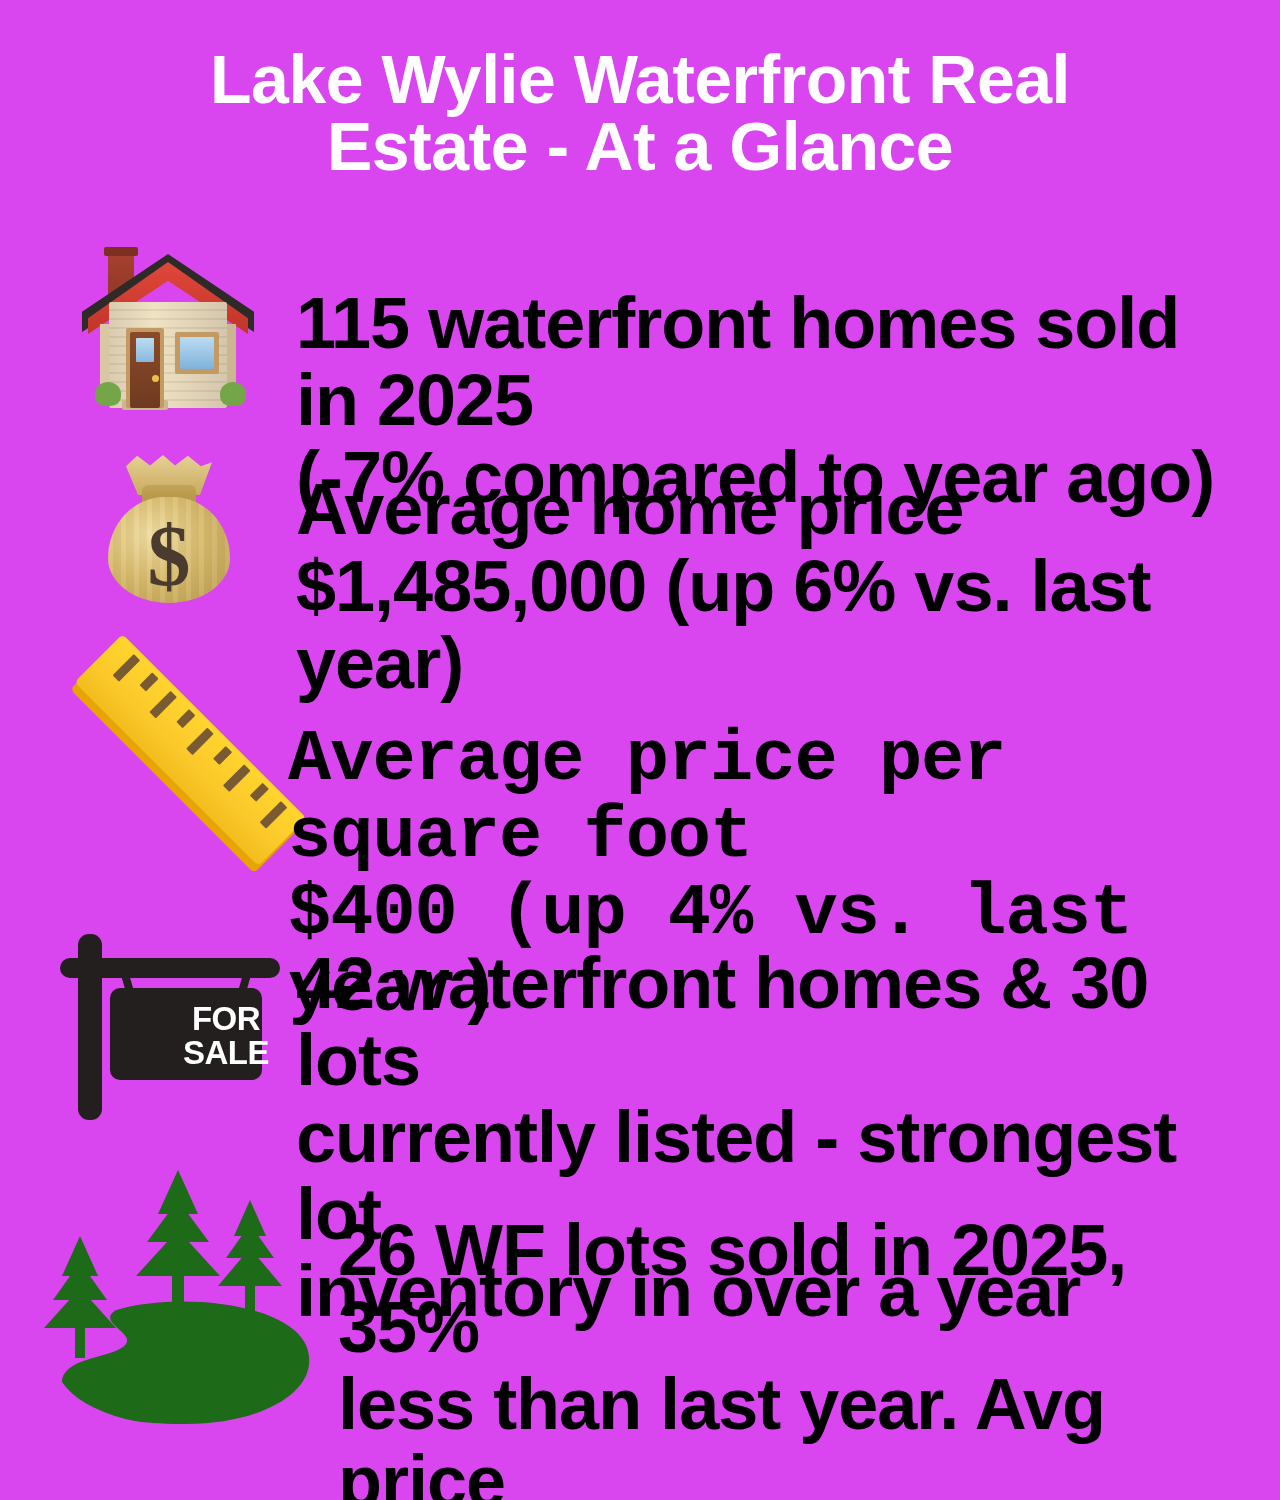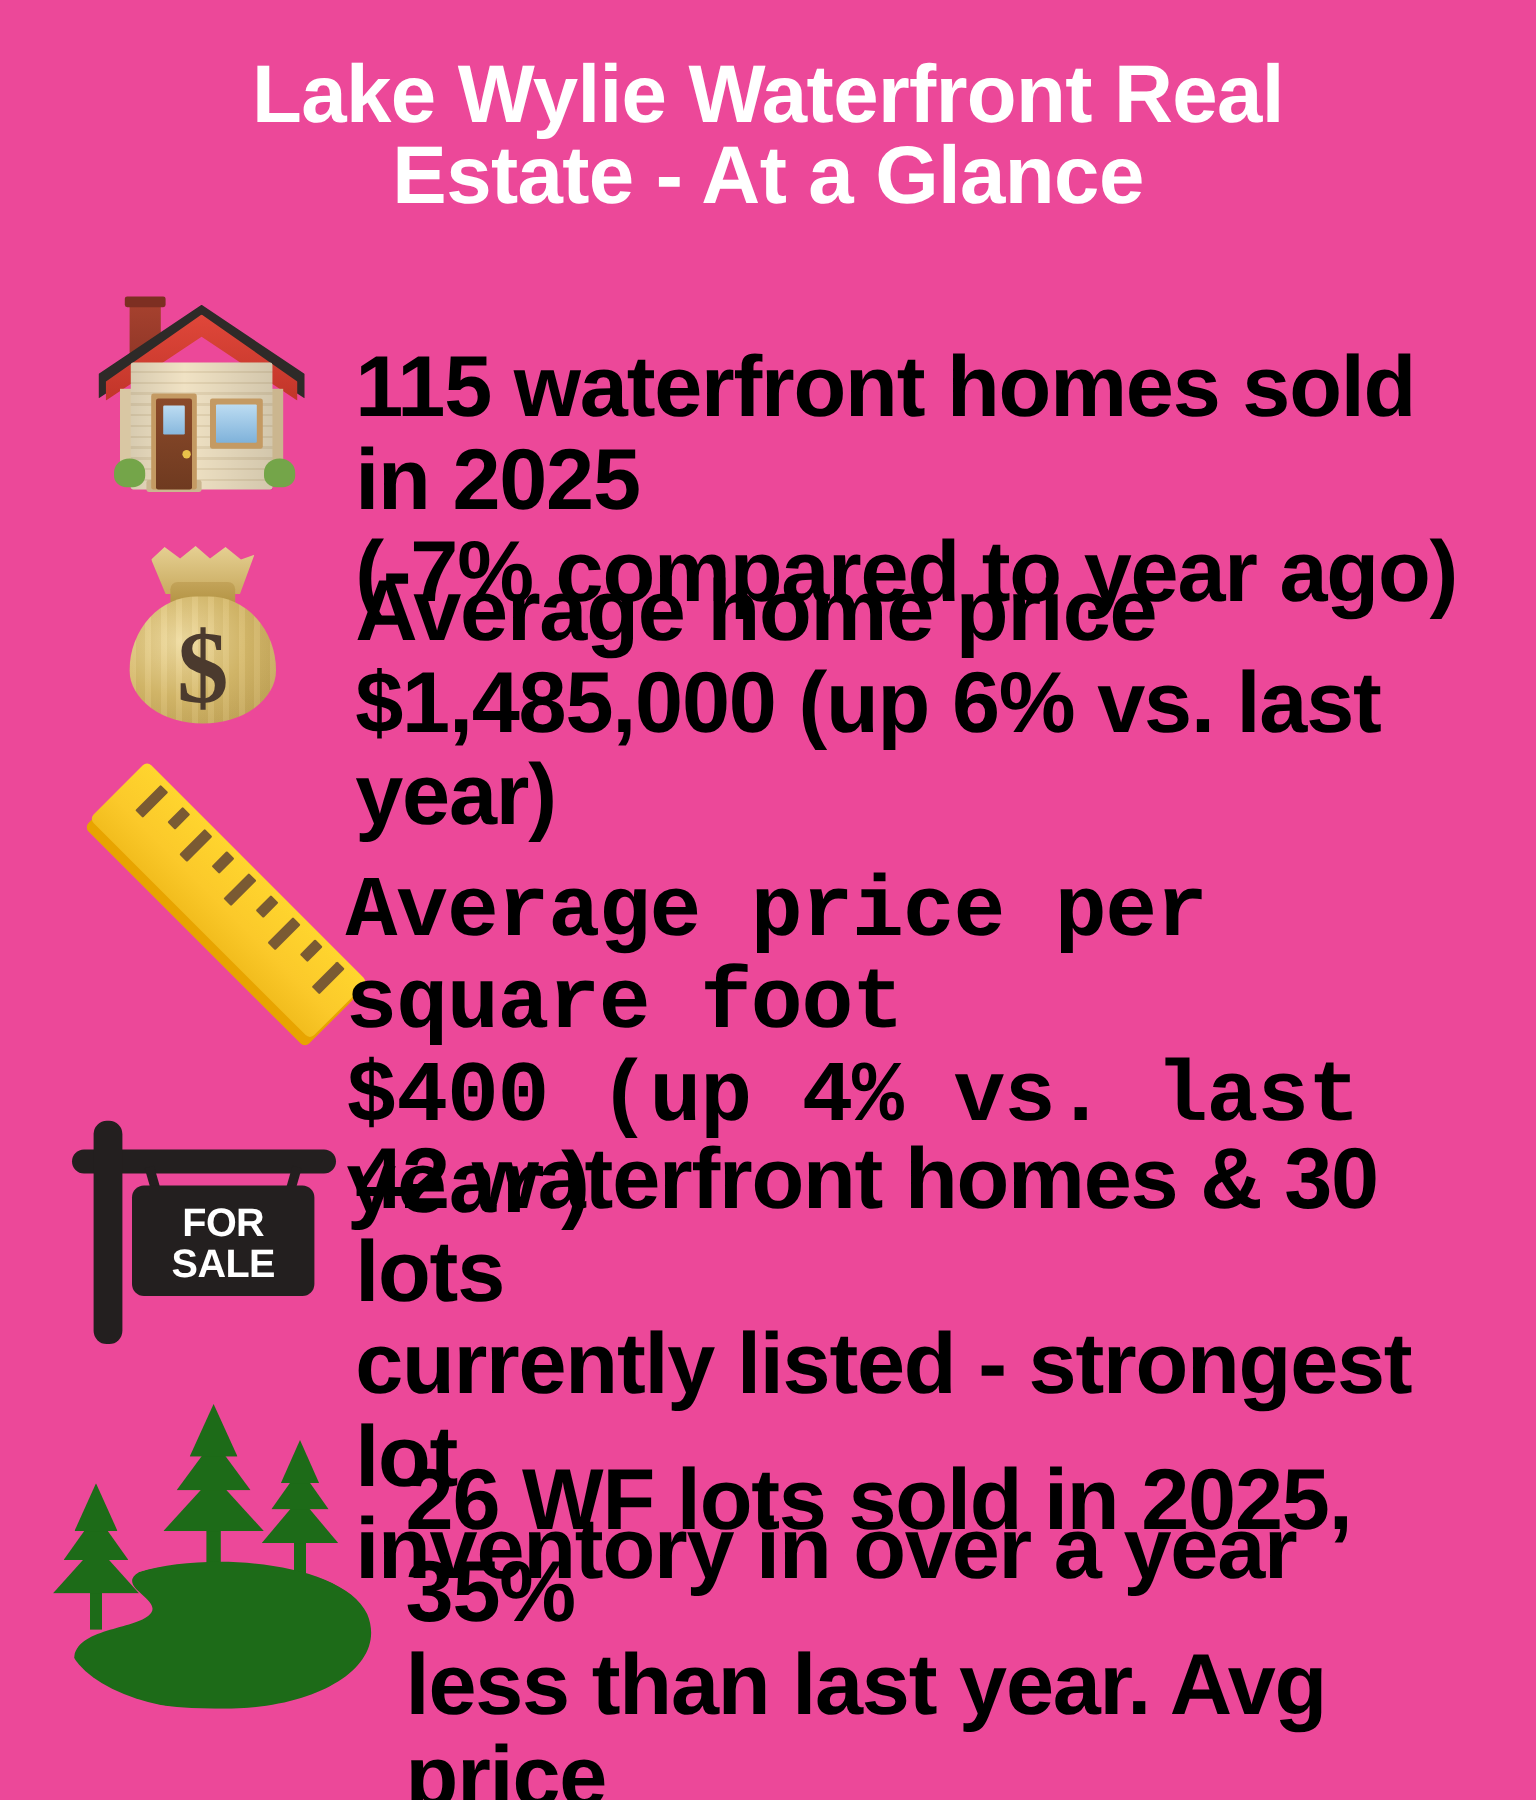--- a/index.html
+++ b/index.html
@@ -12,21 +12,21 @@
     background: #00ccfa;
     font-family: "Liberation Sans", sans-serif;
     overflow: hidden;
     position: relative;
   }
 
   .poster {
     position: relative;
     width: 1280px;
     height: 1500px;
-    background: #ec4899;
+    background: #d946ef;
   }
 
   
   .title {
     position: absolute;
     left: 60px;
     top: 46px;
     width: 1160px;
     text-align: center;
     color: #ffffff;
@@ -205,20 +205,21 @@
   }
   .sign-panel {
     position: absolute; left: 54px; top: 58px; width: 152px; height: 92px;
     background: #231f1f; border-radius: 10px;
   }
   .sign-text {
     position: absolute; left: 54px; top: 60px; width: 152px; height: 92px;
     display: flex; flex-direction: column; align-items: center; justify-content: center;
     color: #ffffff; font-weight: bold; font-size: 33px; line-height: 1.02;
     letter-spacing: -0.5px;
+    padding-left: 40px;
   }
 
   
   #row5 { left: 0; top: 1170px; }
   #row5 .row-text { left: 338px; top: 42px; width: 920px; }
   #icon-trees { left: 40px; top: 0px; width: 290px; height: 260px; }
   .ground {
     position: absolute; left: 16px; top: 130px; width: 258px; height: 126px;
     background: #1d6b18;
     border-radius: 50% 50% 50% 50% / 50% 50% 50% 50%;

